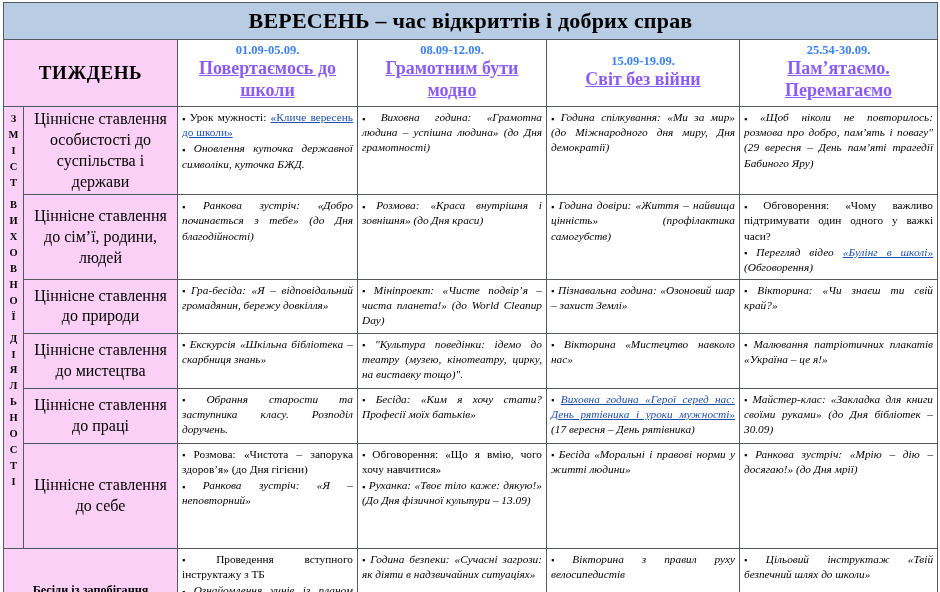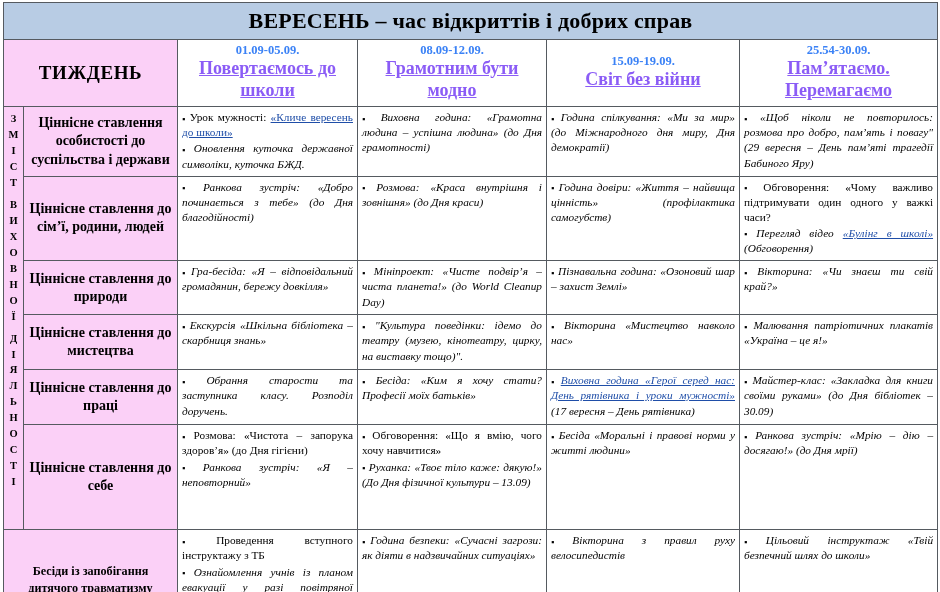--- a/index.html
+++ b/index.html
@@ -99,22 +99,22 @@
   }
   .spine-inner span.gap {
     height: 6px;
   }
 
   
   .rowlabel {
     background: #fbd0f7;
     text-align: center;
     vertical-align: middle !important;
-    font-weight: bold;
-    font-size: 14px;
+    font-weight: normal;
+    font-size: 16px;
     line-height: 1.3;
     padding: 2px 4px !important;
     color: #000;
   }
 
   
   .content {
     background: #ffffff;
     font-size: 11.3px;
     line-height: 1.34;

